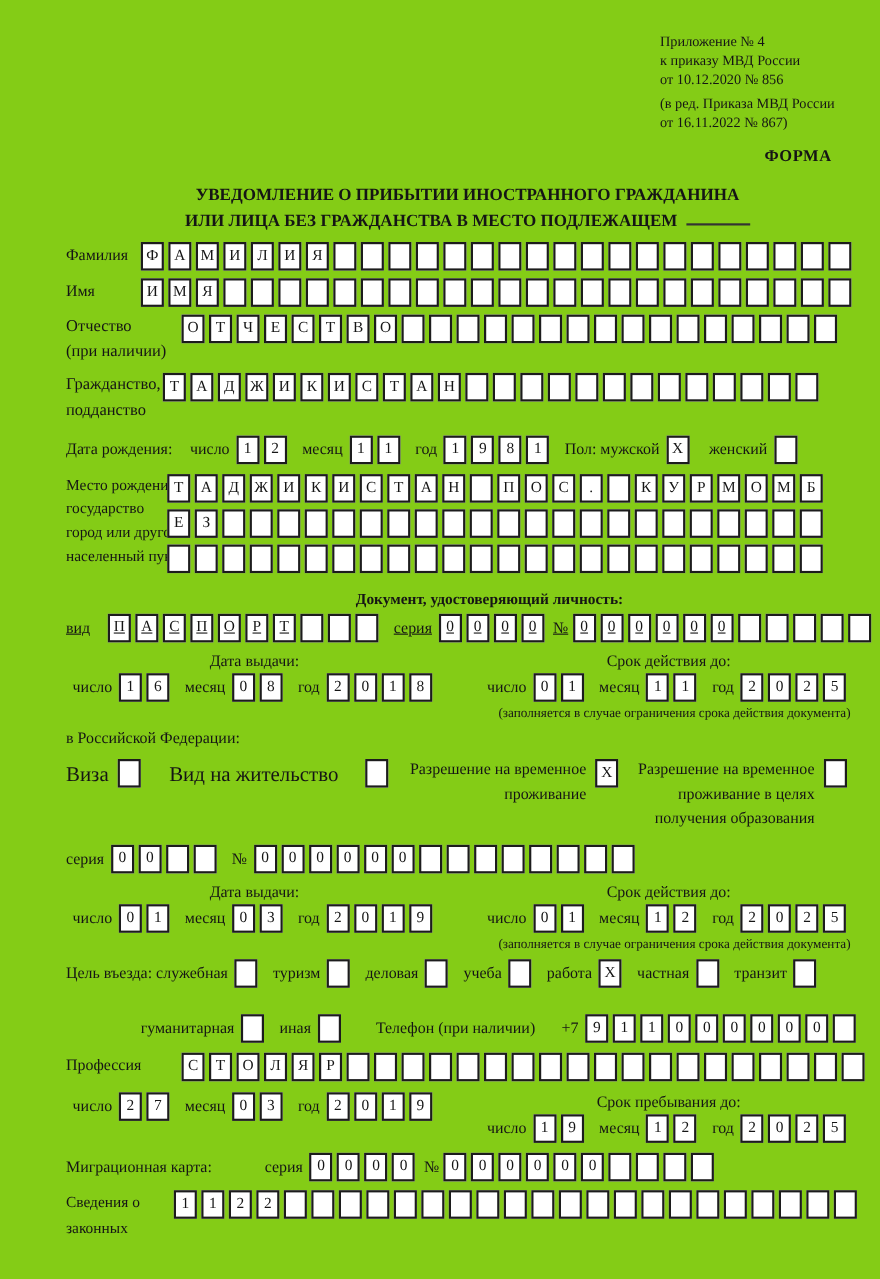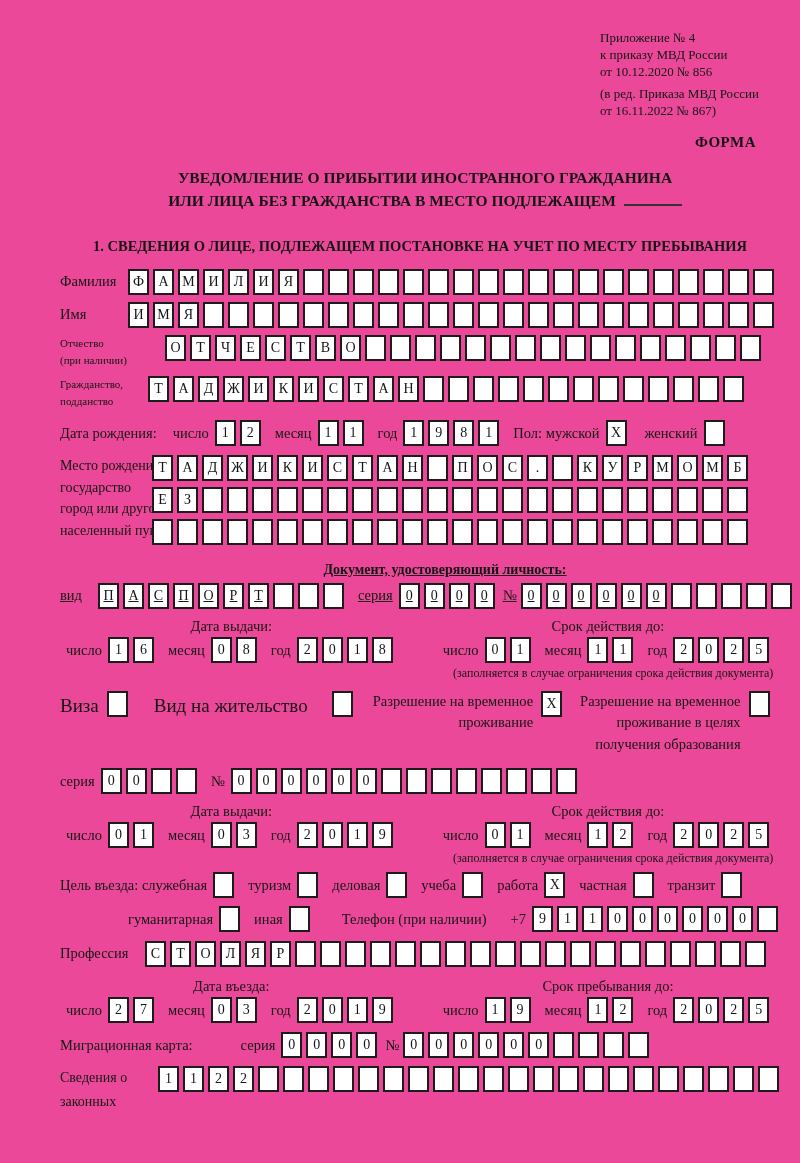--- a/index.html
+++ b/index.html
@@ -1,43 +1,43 @@
 <!DOCTYPE html>
 <html lang="ru"><head>
 <meta charset="utf-8">
 <style>
   html,body{margin:0;padding:0;background:#fff;}
   .page{
     width:800px;height:1163px;box-sizing:border-box;position:relative;
-    background:#ec4899;color:#151515;overflow:hidden;
+    background:#84cc16;color:#151515;overflow:hidden;
     font-family:"Liberation Serif","DejaVu Serif",serif;
     padding:30px 10px 10px 60px;font-size:15px;line-height:1.25;
   }
   .annex{margin-left:auto;width:190px;font-size:13px;line-height:1.3;}
   .annex .gap{margin-top:5px;}
   .forma{text-align:right;font-weight:bold;margin:14px 34px 0 0;font-size:15px;letter-spacing:.5px;}
   .title{text-align:center;font-weight:bold;font-size:15.5px;margin-top:14px;line-height:1.5;}
   .blank{display:inline-block;width:58px;border-bottom:2px solid #333;height:12px;margin-left:8px;}
   .section{font-weight:bold;font-size:14.5px;margin:24px 0 14px -10px;text-align:center;}
   
   .frow{display:flex;align-items:flex-start;margin-top:7px;}
   .lbl{flex:none;font-size:14.5px;padding-top:3px;white-space:nowrap;}
-  .lbl2{flex:none;font-size:11px;line-height:1.55;}
+  .lbl2{flex:none;font-size:15px;line-height:1.55;}
   .w51{width:68px;} .w105{width:105px;} .w88{width:88px;} .w92{width:92px;} .w86{width:86px;}
   .cells{display:inline-flex;flex:none;}
   .cell{
     flex:none;display:inline-block;width:17px;height:22px;border:2px solid #1c1c1c;
     margin-right:4px;text-align:center;font-size:14px;line-height:22px;background:#fff;
     font-family:inherit;
   }
   .inl{display:flex;align-items:center;flex-wrap:nowrap;}
   .inl .t{white-space:nowrap;font-size:14.5px;margin:0 6px 0 10px;}
   .inl .t:first-child{margin-left:0;}
   .bp-right .cells{margin-bottom:6px;display:flex;}
-  .doc-head{text-align:center;font-weight:bold;font-size:14px;margin:10px 0 4px 40px;text-decoration:underline;}
+  .doc-head{text-align:center;font-weight:bold;font-size:14px;margin:10px 0 4px 40px;}
   .dates{display:flex;margin-top:8px;}
   .dgroup{display:flex;flex-direction:column;}
   .dgroup .dtitle{text-align:center;font-size:14.5px;margin-bottom:2px;}
   .dgroup.right{margin-left:46px;}
   .dnote{font-size:12px;margin-top:3px;text-align:right;white-space:nowrap;}
   .textline{font-size:14.5px;margin-top:10px;}
   .permit-row{display:flex;align-items:flex-start;margin-top:10px;}
   .permit-row .pl{font-size:19px;padding-top:3px;white-space:nowrap;}
   .permit-row .pb{font-size:14.5px;text-align:right;line-height:1.5;}
   .permit-row .cells{margin:0 8px;}
@@ -55,21 +55,20 @@
     <div>от 16.11.2022 № 867)</div>
   </div>
 
   <div class="forma">ФОРМА</div>
 
   <div class="title">
     <div>УВЕДОМЛЕНИЕ О ПРИБЫТИИ ИНОСТРАННОГО ГРАЖДАНИНА</div>
     <div><span>ИЛИ ЛИЦА БЕЗ ГРАЖДАНСТВА В МЕСТО ПОДЛЕЖАЩЕМ</span><span class="blank"></span></div>
   </div>
 
-  <div class="section">1. СВЕДЕНИЯ О ЛИЦЕ, ПОДЛЕЖАЩЕМ ПОСТАНОВКЕ НА УЧЕТ ПО МЕСТУ ПРЕБЫВАНИЯ</div>
 
   <div class="frow">
     <span class="lbl w51">Фамилия</span>
     <span class="cells">
         <span class="cell">Ф</span>
         <span class="cell">А</span>
         <span class="cell">М</span>
         <span class="cell">И</span>
         <span class="cell">Л</span>
         <span class="cell">И</span>
@@ -392,20 +391,21 @@
             <span class="cell">2</span>
             <span class="cell">0</span>
             <span class="cell">2</span>
             <span class="cell">5</span>
           </span>
       </div>
       <div class="dnote">(заполняется в случае ограничения срока действия документа)</div>
     </div>
   </div>
 
+  <div class="textline" style="margin-top:6px;">в Российской Федерации:</div>
 
   <div class="permit-row">
     <span class="pl">Виза</span>
     <span class="cells" style="margin-right:22px;">
         <span class="cell"></span>
       </span>
     <span class="pl">Вид на жительство</span>
     <span class="cells" style="margin-right:16px;margin-left:24px;">
         <span class="cell"></span>
       </span>
@@ -525,21 +525,21 @@
     <span class="t">частная</span>
     <span class="cells">
         <span class="cell"></span>
       </span>
     <span class="t">транзит</span>
     <span class="cells">
         <span class="cell"></span>
       </span>
   </div>
 
-  <div class="frow inl" style="margin-top:8px;padding-left:68px;">
+  <div class="frow inl" style="margin-top:24px;padding-left:68px;">
     <span class="t">гуманитарная</span>
     <span class="cells">
         <span class="cell"></span>
       </span>
     <span class="t">иная</span>
     <span class="cells">
         <span class="cell"></span>
       </span>
     <span class="t" style="margin-left:28px;">Телефон (при наличии)</span>
     <span class="t" style="margin-left:18px;">+7</span>
@@ -550,21 +550,21 @@
         <span class="cell">0</span>
         <span class="cell">0</span>
         <span class="cell">0</span>
         <span class="cell">0</span>
         <span class="cell">0</span>
         <span class="cell">0</span>
         <span class="cell"></span>
       </span>
   </div>
 
-  <div class="frow" style="margin-top:9px;">
+  <div class="frow" style="margin-top:9px;justify-content:space-between;">
     <span class="lbl" style="width:85px;">Профессия</span>
     <span class="cells">
         <span class="cell">С</span>
         <span class="cell">Т</span>
         <span class="cell">О</span>
         <span class="cell">Л</span>
         <span class="cell">Я</span>
         <span class="cell">Р</span>
         <span class="cell"></span>
         <span class="cell"></span>
@@ -583,21 +583,20 @@
         <span class="cell"></span>
         <span class="cell"></span>
         <span class="cell"></span>
         <span class="cell"></span>
         <span class="cell"></span>
       </span>
   </div>
 
   <div class="dates" style="margin-top:10px;">
     <div class="dgroup" style="margin-left:6px;">
-      <div class="dtitle">Дата въезда:</div>
       <div class="inl">
         <span class="t">число</span>
         <span class="cells">
             <span class="cell">2</span>
             <span class="cell">7</span>
           </span>
         <span class="t">месяц</span>
         <span class="cells">
             <span class="cell">0</span>
             <span class="cell">3</span>

